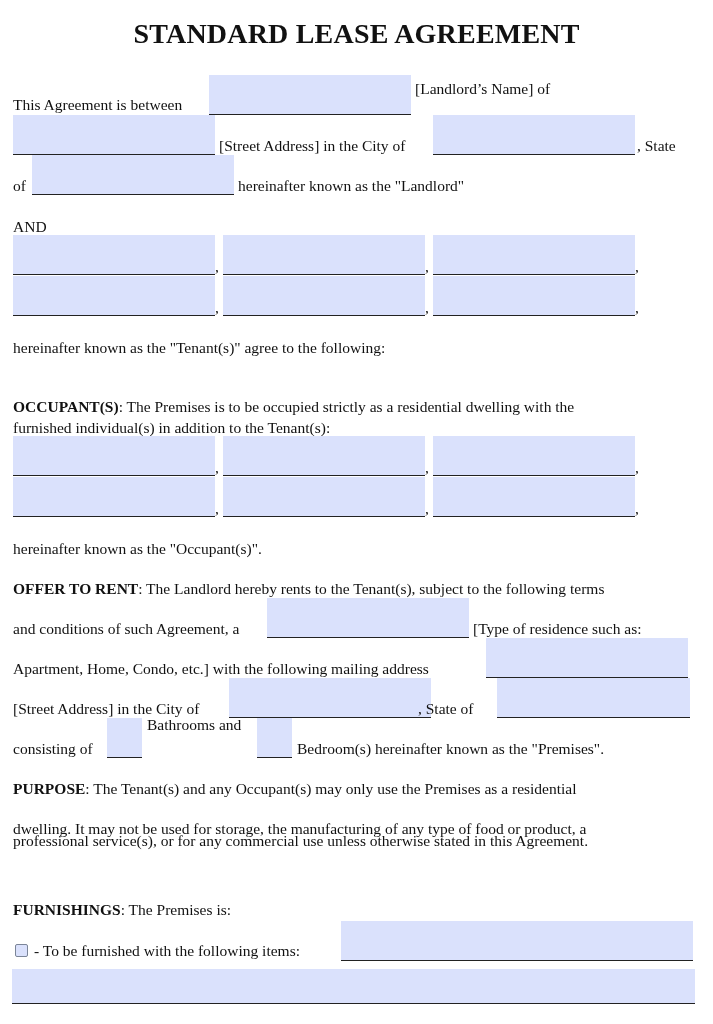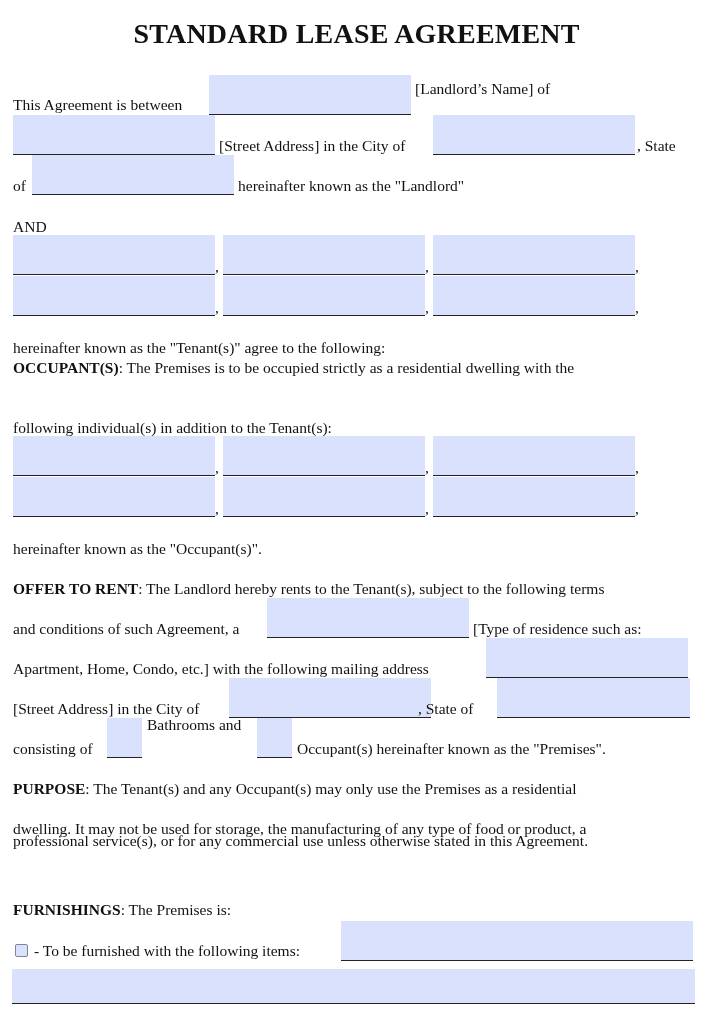--- a/index.html
+++ b/index.html
@@ -39,22 +39,22 @@
 
 <div class="f" style="left:13px;top:276px;width:202px;height:40px"></div>
 <span class="t" style="left:215px;top:299px">,</span>
 <div class="f" style="left:223px;top:276px;width:202px;height:40px"></div>
 <span class="t" style="left:425px;top:299px">,</span>
 <div class="f" style="left:433px;top:276px;width:202px;height:40px"></div>
 <span class="t" style="left:635px;top:299px">,</span>
 
 <span class="t" style="left:13px;top:339px">hereinafter known as the "Tenant(s)" agree to the following:</span>
 
-<span class="t" style="left:13px;top:359px"><span class="b">OCCUPANT(S)</span><span>: The Premises is to be occupied strictly as a residential dwelling with the</span></span>
-<span class="t" style="left:13px;top:419px">following individual(s) in addition to the Tenant(s):</span>
+<span class="t" style="left:13px;top:398px"><span class="b">OCCUPANT(S)</span><span>: The Premises is to be occupied strictly as a residential dwelling with the</span></span>
+<span class="t" style="left:13px;top:419px">furnished individual(s) in addition to the Tenant(s):</span>
 
 <div class="f" style="left:13px;top:436px;width:202px;height:40px"></div>
 <span class="t" style="left:215px;top:459px">,</span>
 <div class="f" style="left:223px;top:436px;width:202px;height:40px"></div>
 <span class="t" style="left:425px;top:459px">,</span>
 <div class="f" style="left:433px;top:436px;width:202px;height:40px"></div>
 <span class="t" style="left:635px;top:459px">,</span>
 
 <div class="f" style="left:13px;top:477px;width:202px;height:40px"></div>
 <span class="t" style="left:215px;top:500px">,</span>
@@ -75,21 +75,21 @@
 
 <span class="t" style="left:13px;top:700px">[Street Address] in the City of</span>
 <div class="f" style="left:229px;top:678px;width:202px;height:40px"></div>
 <span class="t" style="left:418px;top:700px">, State of</span>
 <div class="f" style="left:497px;top:678px;width:193px;height:40px"></div>
 
 <span class="t" style="left:13px;top:740px">consisting of</span>
 <div class="f" style="left:107px;top:718px;width:35px;height:40px"></div>
 <span class="t" style="left:147px;top:716px">Bathrooms and</span>
 <div class="f" style="left:257px;top:718px;width:35px;height:40px"></div>
-<span class="t" style="left:297px;top:740px">Occupant(s) hereinafter known as the "Premises".</span>
+<span class="t" style="left:297px;top:740px">Bedroom(s) hereinafter known as the "Premises".</span>
 
 <span class="t" style="left:13px;top:780px"><span class="b">PURPOSE</span><span>: The Tenant(s) and any Occupant(s) may only use the Premises as a residential</span></span>
 <span class="t" style="left:13px;top:820px">dwelling. It may not be used for storage, the manufacturing of any type of food or product, a</span>
 <span class="t" style="left:13px;top:832px">professional service(s), or for any commercial use unless otherwise stated in this Agreement.</span>
 
 <span class="t" style="left:13px;top:901px"><span class="b">FURNISHINGS</span><span>: The Premises is:</span></span>
 
 <div class="cb" style="left:15px;top:944px"></div>
 <span class="t" style="left:34px;top:942px">- To be furnished with the following items:</span>
 <div class="f" style="left:341px;top:921px;width:352px;height:40px"></div>

